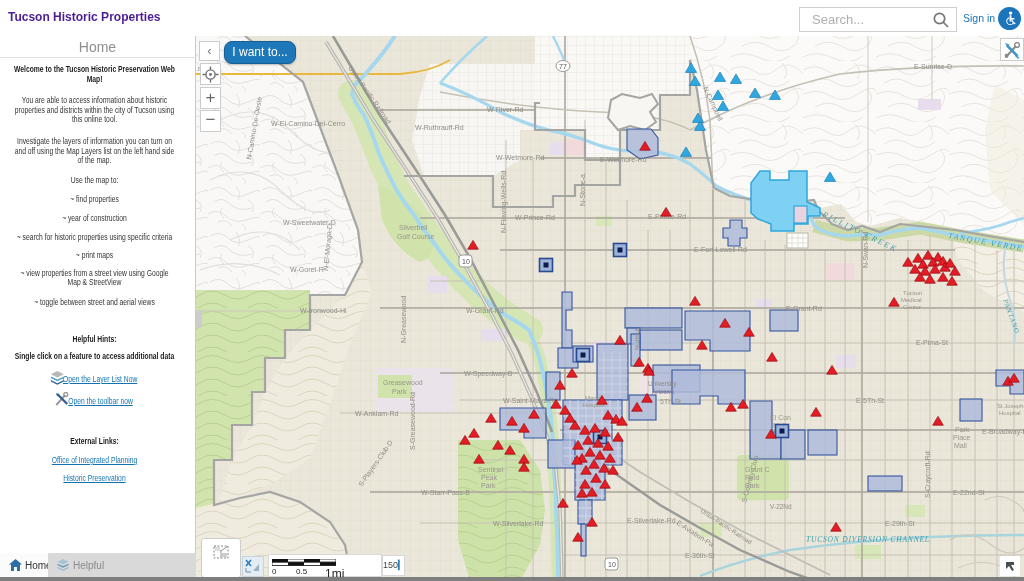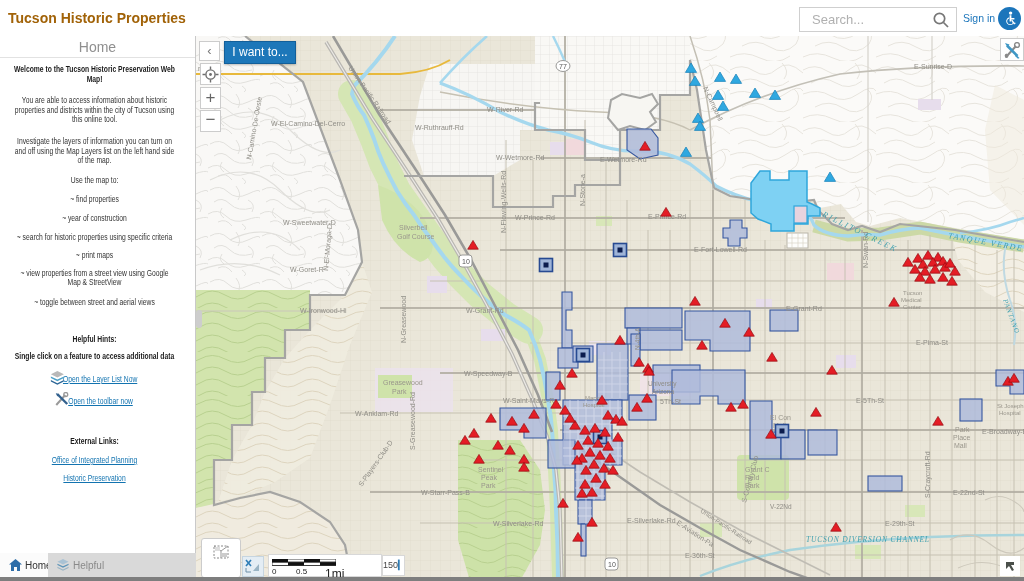--- a/index.html
+++ b/index.html
@@ -1,17 +1,17 @@
 <!DOCTYPE html>
 <html><head>
 <meta charset="utf-8">
 <style>
 html,body{margin:0;padding:0;width:1024px;height:581px;overflow:hidden;font-family:"Liberation Sans",sans-serif;background:#fff}
 #hdr{position:absolute;left:0;top:0;width:1024px;height:36px;background:#fff;z-index:30}
-#ttl{position:absolute;left:8px;top:10px;font-size:14px;font-weight:bold;color:#a16207}
+#ttl{position:absolute;left:8px;top:10px;font-size:12px;font-weight:bold;color:#4c1d95}
 #srch{position:absolute;left:799px;top:7px;width:156px;height:23px;border:1px solid #cfcfcf;background:#fff}
 #srch span{position:absolute;left:12px;top:4px;font-size:13px;color:#b0b0b0}
 #signin{position:absolute;left:963px;top:12px;font-size:10.5px;font-weight:normal;color:#1b75bb}
 #acc{position:absolute;left:998px;top:7px;width:23px;height:23px;border-radius:50%;background:#1b75bb;text-align:center}
 #side{position:absolute;left:0;top:36px;width:196px;height:545px;background:#fff;border-right:1px solid #c9c9c9;box-sizing:border-box;z-index:20}
 #homehdr{height:22px;border-bottom:1px solid #e2e2e2;text-align:center;color:#8f8f8f;font-size:14px;padding-top:3px;box-sizing:border-box}
 #sbody{width:252px;padding:7px 4px 0 4px;font-size:9px;color:#333;text-align:center;line-height:9.6px;transform:scaleX(0.75);transform-origin:0 0;box-sizing:border-box}
 #sbody p{margin:0 0 9px 0}
 #sbody .b{font-weight:bold;color:#1a1a1a}
 #sbody a{color:#1273b0}
@@ -563,21 +563,21 @@
         <circle cx="8.5" cy="8.5" r="4.6" fill="none" stroke="#6e6e6e" stroke-width="1.4"></circle>
         <circle cx="8.5" cy="8.5" r="1.4" fill="#6e6e6e"></circle>
         <path d="M8.5 0.5 V3.5 M8.5 13.5 V16.5 M0.5 8.5 H3.5 M13.5 8.5 H16.5" stroke="#6e6e6e" stroke-width="1.4"></path>
       </svg>
 </div>
 
 <div class="mbtn" style="left:4px;top:51px;width:21px;height:22px;font-size:17px;line-height:20px;color:#666;font-weight:400">+</div>
 
 <div class="mbtn" style="left:4px;top:74px;width:21px;height:22px;font-size:17px;line-height:18px;color:#666">−</div>
 
-<div style="position:absolute;left:28px;top:5px;width:70px;height:21px;background:#1d77b9;border:1px solid #135f99;border-radius:0;color:#fff;font-size:12px;text-align:center;line-height:20px;z-index:10;box-shadow:0 1px 2px rgba(0,0,0,.25)">I want to...</div>
+<div style="position:absolute;left:28px;top:5px;width:70px;height:21px;background:#1d77b9;border:1px solid #135f99;border-radius:8px;color:#fff;font-size:12px;text-align:center;line-height:20px;z-index:10;box-shadow:0 1px 2px rgba(0,0,0,.25)">I want to...</div>
 
 <div class="mbtn" style="left:804px;top:2px;width:24px;height:23px">
 <svg width="17" height="17" viewBox="0 0 17 17" style="margin-top:3px">
         <path d="M2 15 L12 4" stroke="#8a8a8a" stroke-width="2"></path>
         <path d="M1.5 16 Q-0.5 12.5 2.5 11.5 L4.5 13.5 Q4.5 16.5 1.5 16 Z" fill="#8a8a8a"></path>
         <circle cx="13" cy="3" r="2.4" fill="none" stroke="#8a8a8a" stroke-width="1.4"></circle>
         <path d="M3 3.5 L13.5 14" stroke="#3f97c5" stroke-width="2.6"></path>
         <path d="M1 1 L5.5 2.6 3.4 5.2 Z" fill="#3f97c5"></path>
         <path d="M12 12.5 L15.5 16 L14 16.8 L11 14 Z" fill="#3f97c5"></path>
       </svg>

